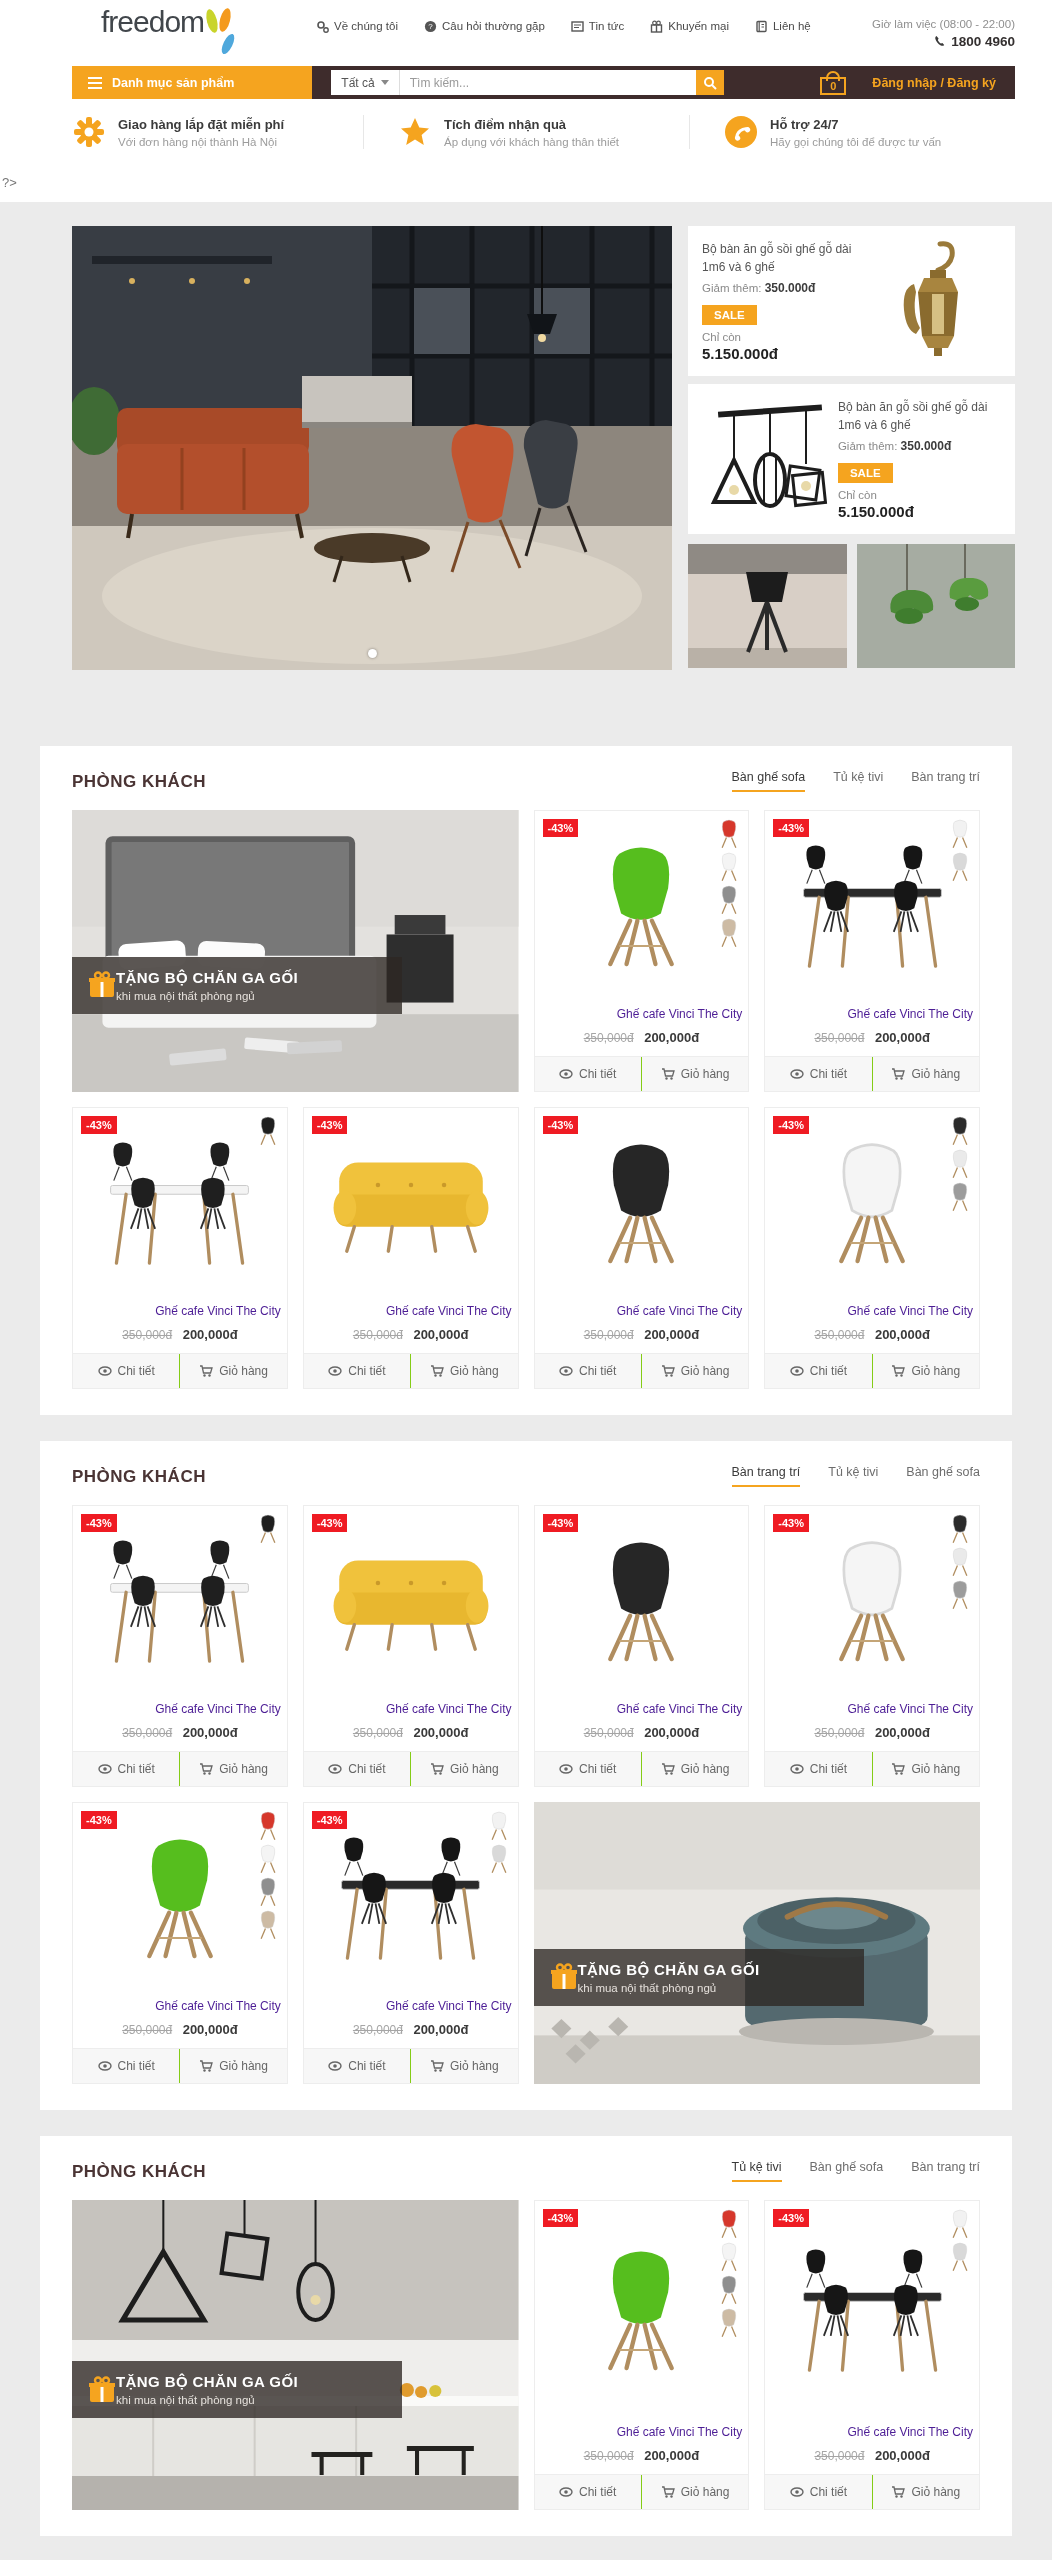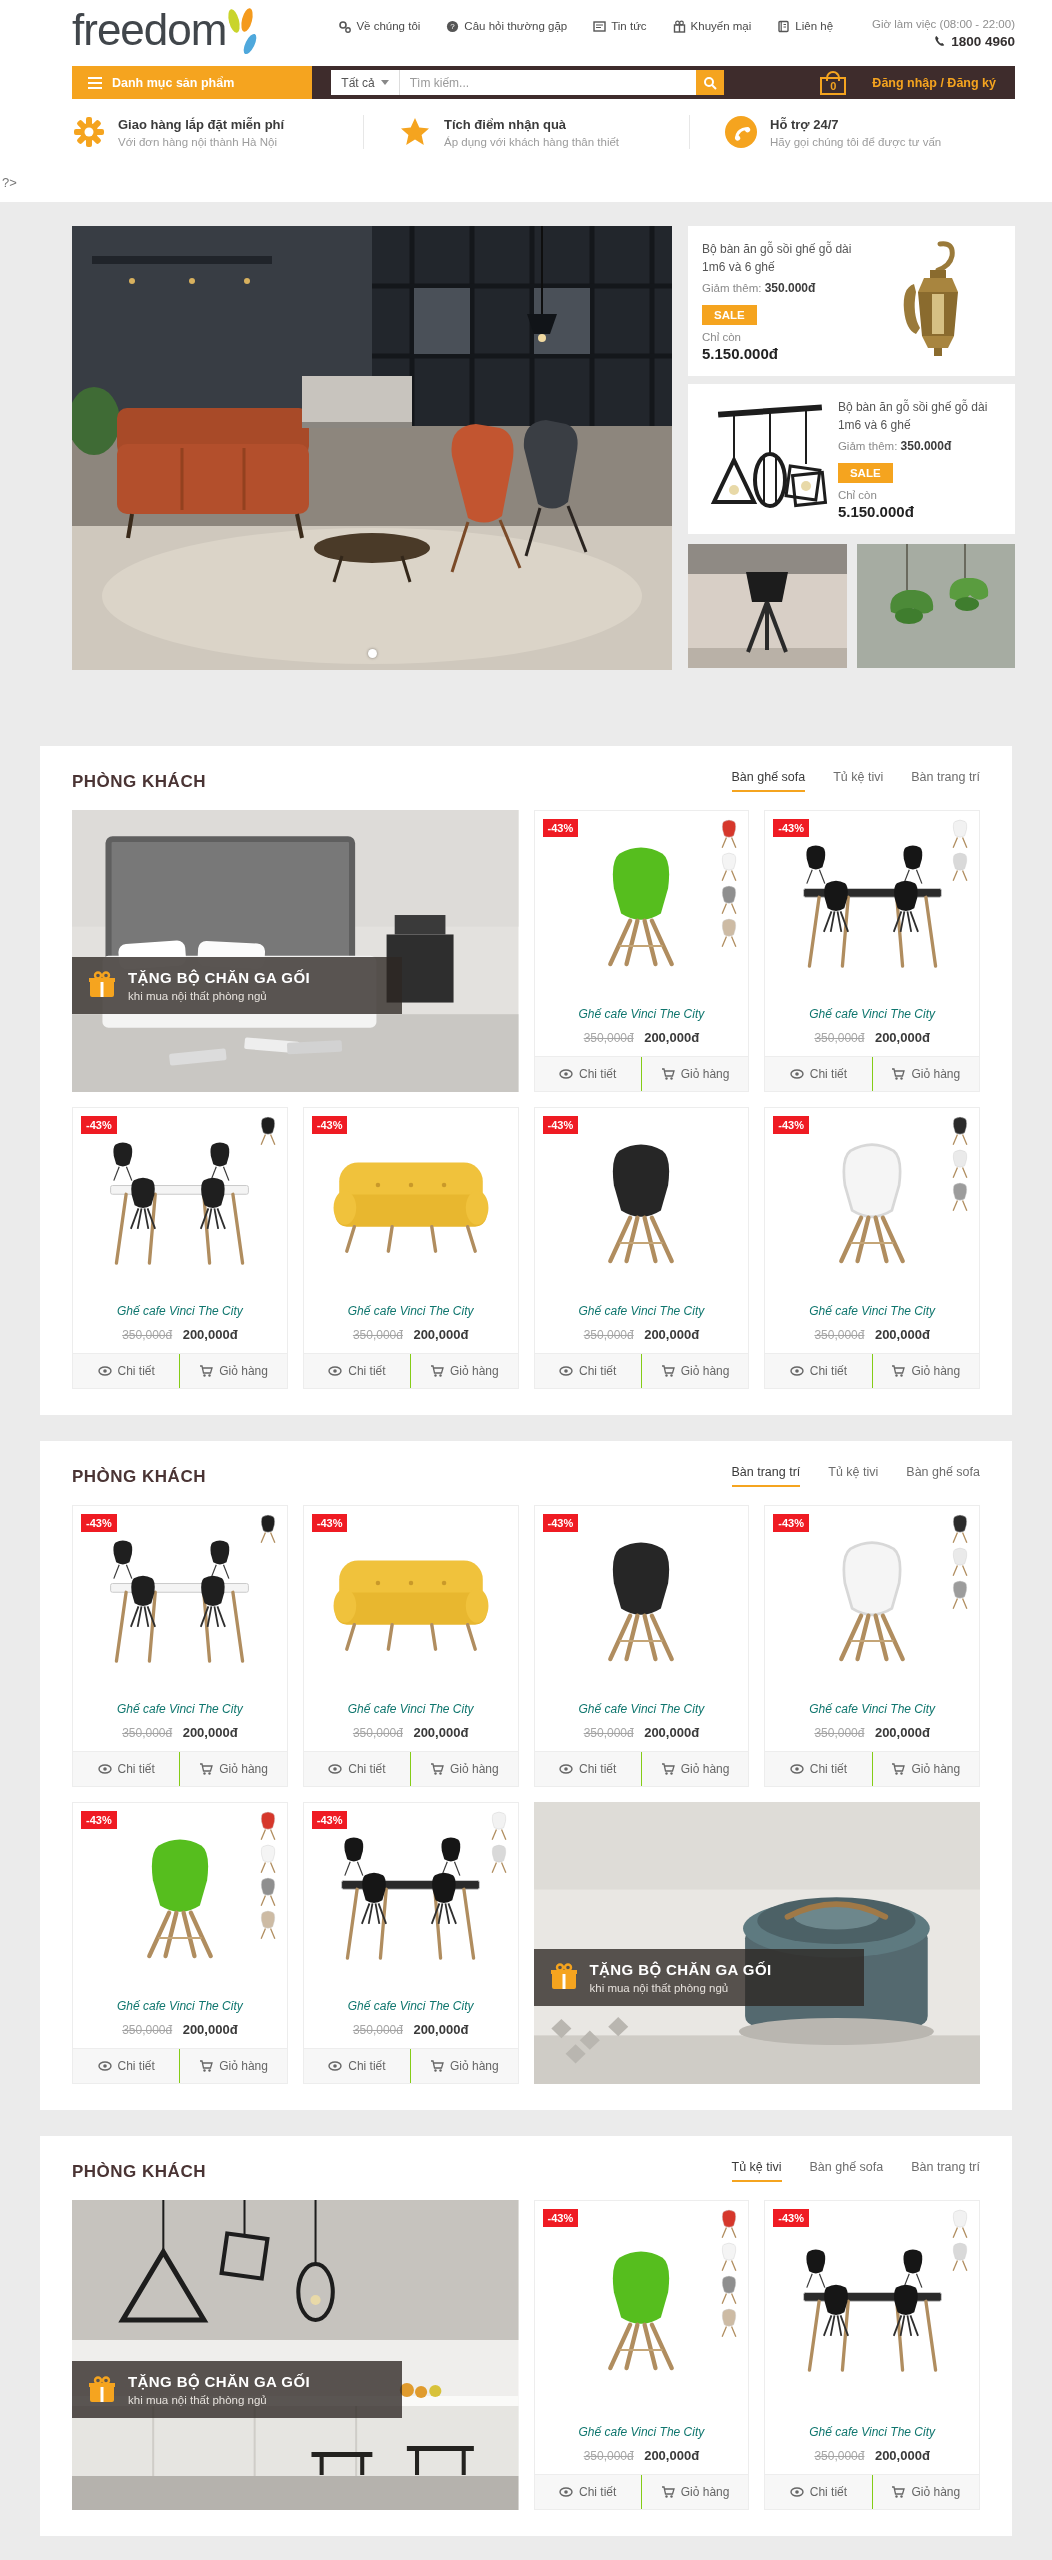--- a/index.html
+++ b/index.html
@@ -8,21 +8,21 @@
     height:2560px; overflow:hidden; background:#ebebeb;
     font-family:"Liberation Sans", sans-serif; color:#3a3a3a;
   }
   .container { width:943px; margin-left:72px; }
 
   
   .topwhite { background:#fff; padding-bottom:2px; }
 
   .topbar { height:66px; display:flex; align-items:center; }
   .logo { display:flex; align-items:flex-start; cursor:pointer; }
-  .logo-text { font-size:44px; color:#41464b; letter-spacing:-1px; }
+  .logo-text { font-size:30px; color:#41464b; letter-spacing:-1px;margin-left:29px; }
   .logo-leaves { margin-left:-2px; margin-top:2px; }
   .main-nav { display:flex; gap:26px; margin-left:78px; margin-top:-14px; }
   .nav-item { display:flex; align-items:center; gap:5px; font-size:11.5px; color:#4a4a4a; cursor:pointer; white-space:nowrap; }
   .nav-item svg { flex:0 0 auto; }
   .top-right { margin-left:auto; text-align:right; }
   .hours { font-size:11.5px; color:#8f8f8f; }
   .hotline { display:flex; align-items:center; justify-content:flex-end; gap:5px; margin-top:4px; font-size:13.5px; font-weight:bold; color:#332f2f; }
 
   
   .searchrow { display:flex; height:33px; }
@@ -82,33 +82,33 @@
   .tabs { margin-left:auto; display:flex; gap:28px; }
   .tab { font-size:12.5px; color:#6d6d6d; padding-bottom:6px; cursor:pointer; }
   .tab.active { color:#3a3a3a; border-bottom:2px solid #f5a41f; }
 
   .grid { display:grid; grid-template-columns:repeat(4,1fr); gap:15px; }
   .card { background:#fff; border:1px solid #ededed; display:flex; flex-direction:column; min-height:282px; }
   .imgwrap { position:relative; flex:1; display:flex; align-items:center; justify-content:center; padding:10px; }
   .badge { position:absolute; top:8px; left:8px; background:#ef1b23; color:#fff; font-size:11px; font-weight:bold; padding:3px 5px; z-index:2; }
   .thumbs { position:absolute; top:8px; right:6px; display:flex; flex-direction:column; gap:3px; }
   .thumbs svg { display:block; }
-  .pname { font-size:12px; color:#0f766e; text-align:center; padding:2px 6px; cursor:pointer;font-style:italic; }
+  .pname { font-size:12px; color:#4c1d95; text-align:right; padding:2px 6px; cursor:pointer; }
   .prices { text-align:center; padding:5px 0 10px; }
   .old { font-size:12px; color:#a5a5a5; text-decoration:line-through; margin-right:6px; }
   .new { font-size:13px; font-weight:bold; color:#3a3a3a; }
   .cfoot { display:flex; border-top:1px solid #ededed; background:#f7f7f7; }
   .cbtn { flex:1; display:flex; align-items:center; justify-content:center; gap:6px; height:34px;
     background:none; border:0; font-size:12px; color:#666; cursor:pointer; font-family:"Liberation Sans", sans-serif; }
   .cbtn:first-child { border-right:1px solid #84cc16; }
 
   .banner-card { grid-column:span 2; position:relative; overflow:hidden; cursor:pointer; border:0; min-height:282px; }
   .banner-card svg.scene { position:absolute; inset:0; width:100%; height:100%; }
   .bstrip { position:absolute; left:0; top:52%; width:74%; background:rgba(45,38,34,.78);
-    display:flex; align-items:center; gap:12px; padding:12px 16px; }
+    display:flex; align-items:center; gap:0; padding:12px 16px; }
   .bt { font-size:15px; font-weight:bold; color:#fff; letter-spacing:.4px; }
   .bs { font-size:11.5px; color:#e6e1dc; margin-top:4px; }
   #sec-slot .section:nth-child(3) .card { min-height:310px; }
 </style>
 </head>
 <body>
 
 <div class="topwhite">
   <div class="container">
     <div class="topbar">

